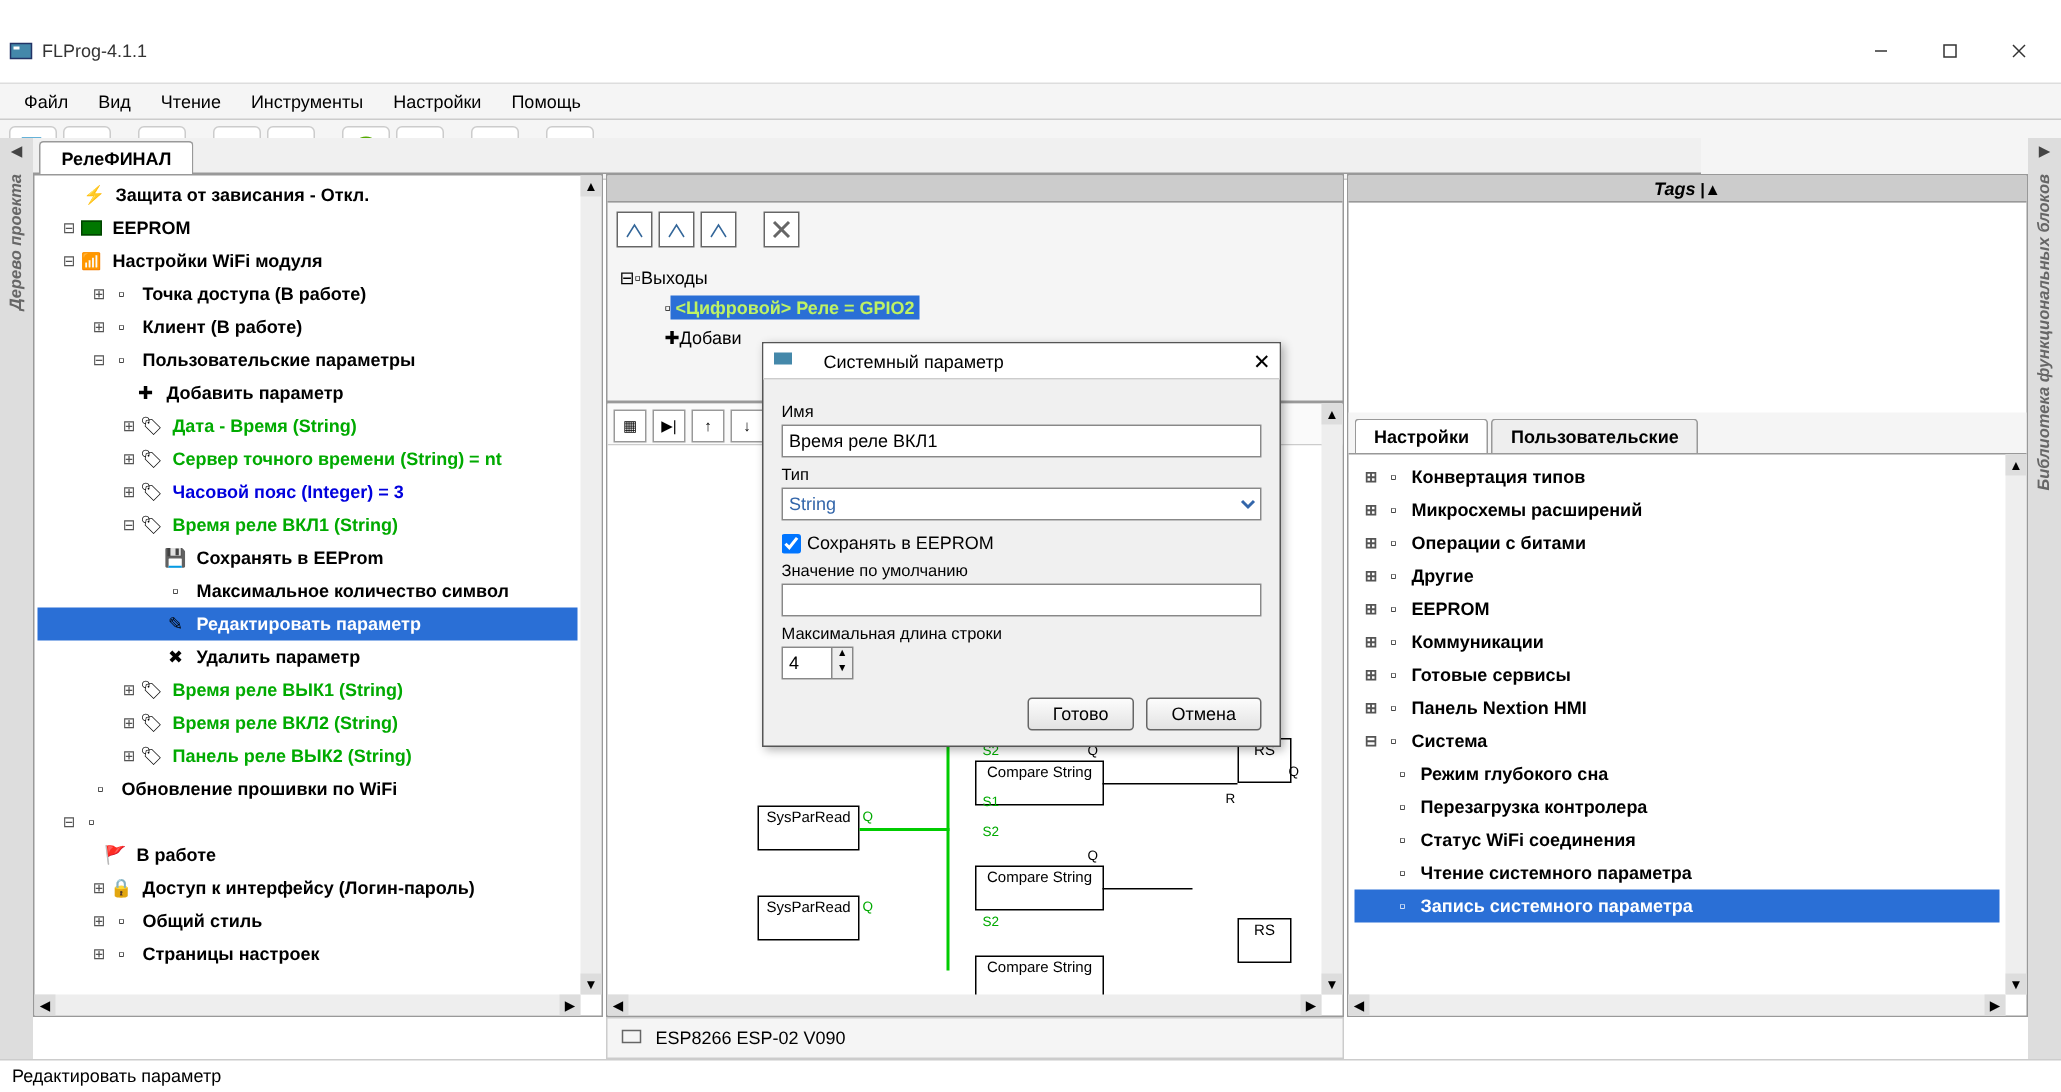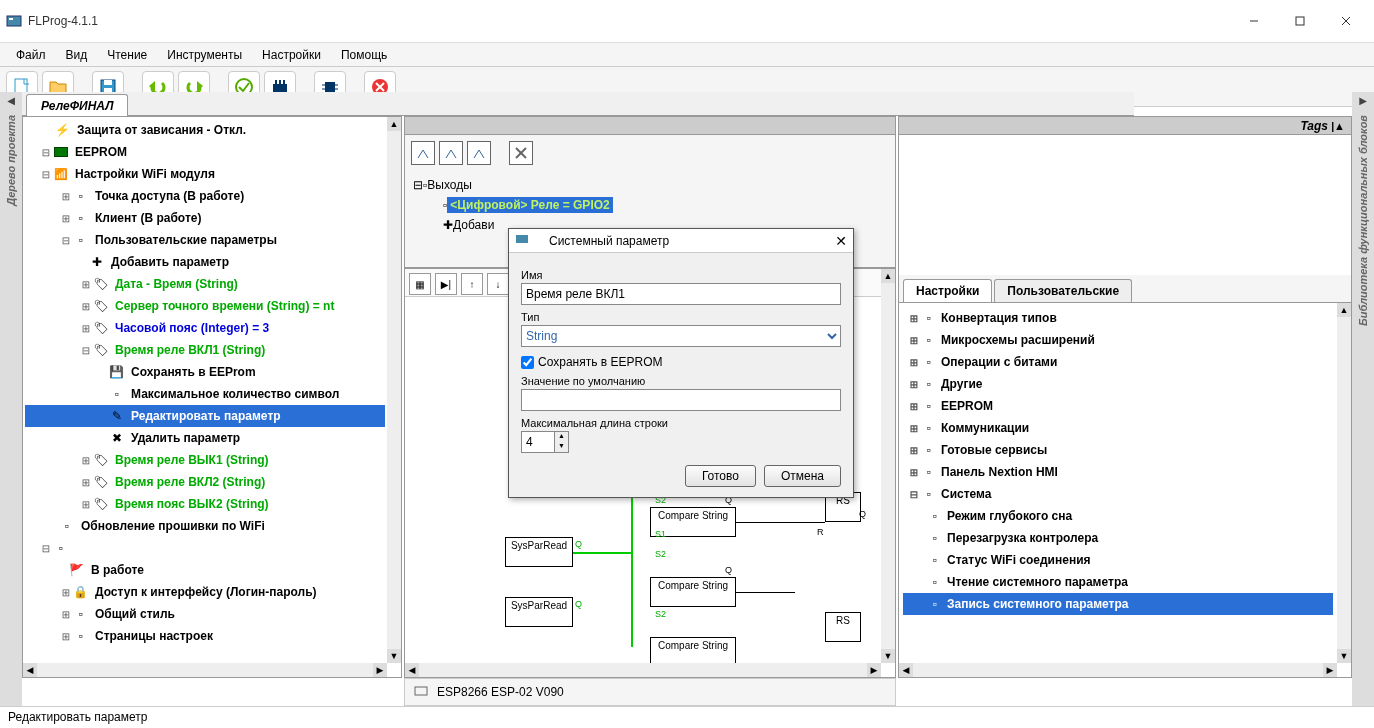--- a/index.html
+++ b/index.html
@@ -1,19 +1,19 @@
 <!DOCTYPE html>
 <html><head>
 <meta charset="utf-8">
 <style>
 * { margin:0; padding:0; box-sizing:border-box; font-family:Tahoma,Arial,sans-serif; font-size:12px; }
 body { background:#fff; overflow:hidden; width:1374px; height:728px; position:relative; }
 
 
-.titlebar { height:43px; background:#fff; display:flex; align-items:center; padding:0 6px; border-bottom:1px solid #ddd; }
+.titlebar { height:43px; background:#fff; display:flex; align-items:center; padding:0 6px; border-bottom:1px solid #ddd;margin-top:13px; }
 .titlebar .icon { width:16px; height:16px; margin-right:6px; }
 .titlebar .title { flex:1; font-size:12px; color:#333; }
 .titlebar .winbtns { display:flex; gap:2px; }
 .titlebar .winbtn { width:44px; height:24px; display:flex; align-items:center; justify-content:center; color:#333; }
 .titlebar .winbtn svg { width:10px; height:10px; }
 
 
 .menubar { height:24px; display:flex; align-items:center; padding:0 6px; background:#f5f5f5; border-bottom:1px solid #ccc; }
 .menubar .mitem { padding:3px 10px; cursor:default; }
 
@@ -26,21 +26,21 @@
 .leftrail { position:absolute; left:0; top:92px; width:22px; height:614px; background:#ddd; display:flex; flex-direction:column; align-items:center; }
 .leftrail .rtext { writing-mode:vertical-rl; transform:rotate(180deg); font-size:11px; color:#666; font-style:italic; padding:6px 0; font-weight:bold; }
 .leftrail .tri { font-size:10px; color:#444; padding:3px; }
 
 
 .rightrail { position:absolute; right:0; top:92px; width:22px; height:614px; background:#ddd; display:flex; flex-direction:column; align-items:center; }
 .rightrail .rtext { writing-mode:vertical-rl; transform:rotate(180deg); font-size:11px; color:#666; font-style:italic; padding:6px 0; font-weight:bold; }
 .rightrail .tri { font-size:10px; color:#444; padding:3px; }
 
 
-.tabstrip { position:absolute; left:22px; top:92px; height:24px; background:#f0f0f0; border-bottom:1px solid #999; width:1112px;font-style:italic; }
+.tabstrip { position:absolute; left:22px; top:92px; height:24px; background:#f0f0f0; border-bottom:1px solid #999; width:1112px; }
 .tab { display:inline-block; padding:4px 14px; background:#fff; border:1px solid #999; border-bottom:none; border-radius:3px 3px 0 0; margin-left:4px; font-weight:bold; position:relative; top:2px; }
 
 
 .leftpane { position:absolute; left:22px; top:116px; width:380px; height:562px; background:#fff; border:1px solid #999; overflow:hidden; }
 .treewrap { position:absolute; left:0; top:0; right:14px; bottom:14px; overflow:auto; }
 .tree { padding:2px; }
 .tree .node { white-space:nowrap; height:22px; display:flex; align-items:center; }
 .tree .pad { display:inline-block; }
 .tree .exp { width:14px; display:inline-block; text-align:center; color:#555; font-size:10px; }
 .tree .nico { width:16px; height:16px; display:inline-flex; align-items:center; justify-content:center; margin-right:3px; }
@@ -72,21 +72,21 @@
 .midcanvas .cico { width:22px; height:22px; border:1px solid #999; background:#fff; display:flex; align-items:center; justify-content:center; font-size:10px; }
 .midcanvas .diagram { position:absolute; left:0; right:14px; top:28px; bottom:14px; background:#fff; }
 .block { position:absolute; border:1px solid #000; background:#fff; font-size:10px; text-align:center; padding:2px; }
 .wire { position:absolute; background:#0c0; }
 .wireb { position:absolute; background:#000; }
 .pin { position:absolute; font-size:9px; color:#0a0; }
 .pinb { position:absolute; font-size:9px; color:#000; }
 
 
 .rightpanel { position:absolute; left:898px; top:116px; width:454px; height:562px; border:1px solid #999; background:#fff; }
-.rightpanel .topbar { height:18px; background:#ccc; border-bottom:1px solid #999; text-align:right; padding:2px 6px; font-style:italic; font-weight:bold; font-size:11px; }
+.rightpanel .topbar { height:18px; background:#ccc; border-bottom:1px solid #999; text-align:center; padding:2px 6px; font-style:italic; font-weight:bold; font-size:11px; }
 .rightpanel .tabs { height:28px; border-bottom:1px solid #999; display:flex; padding-top:4px; padding-left:4px; gap:2px; background:#f5f5f5; }
 .rightpanel .ptab { padding:4px 12px; border:1px solid #999; border-bottom:none; border-radius:3px 3px 0 0; background:#eee; font-weight:bold; }
 .rightpanel .ptab.act { background:#fff; }
 .rightpanel .list { position:absolute; left:0; right:14px; top:46px; bottom:14px; padding:4px; }
 .rightpanel .litem { height:22px; display:flex; align-items:center; padding-left:4px; font-weight:bold; }
 .rightpanel .litem.sub { padding-left:24px; }
 .rightpanel .litem.sel { background:#2a6fd6; color:#fff; }
 .rightpanel .lico { width:16px; height:16px; margin-right:4px; display:inline-flex; align-items:center; justify-content:center; }
 .rightpanel .exp2 { width:14px; display:inline-block; font-size:10px; color:#555; text-align:center; }
 
@@ -335,21 +335,21 @@
       <div class="node">
           <span class="pad" style="width:54px"></span>
           <span class="exp">⊞</span>
           <span class="nico">🏷</span>
           <span class="lbl green">Время реле ВКЛ2 (String)</span>
         </div>
       <div class="node">
           <span class="pad" style="width:54px"></span>
           <span class="exp">⊞</span>
           <span class="nico">🏷</span>
-          <span class="lbl green">Время пояс ВЫК2 (String)</span>
+          <span class="lbl green">Панель реле ВЫК2 (String)</span>
         </div>
       <div class="node">
           <span class="pad" style="width:34px"></span>
           <span class="nico">▫</span>
           <span class="lbl bold">Обновление прошивки по WiFi</span>
         </div>
       <div class="node">
           <span class="pad" style="width:14px"></span>
           <span class="exp">⊟</span>
           <span class="nico">▫</span>

